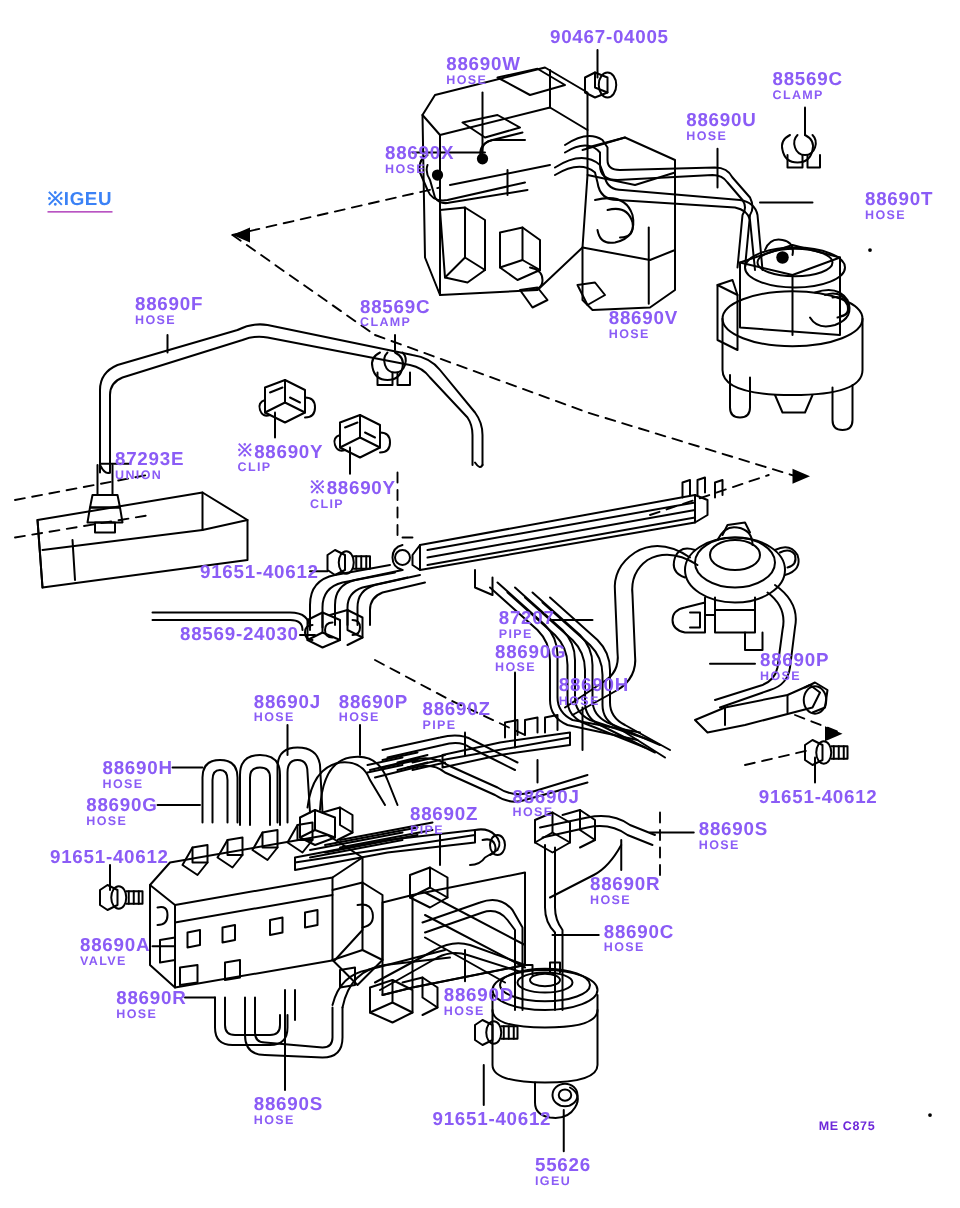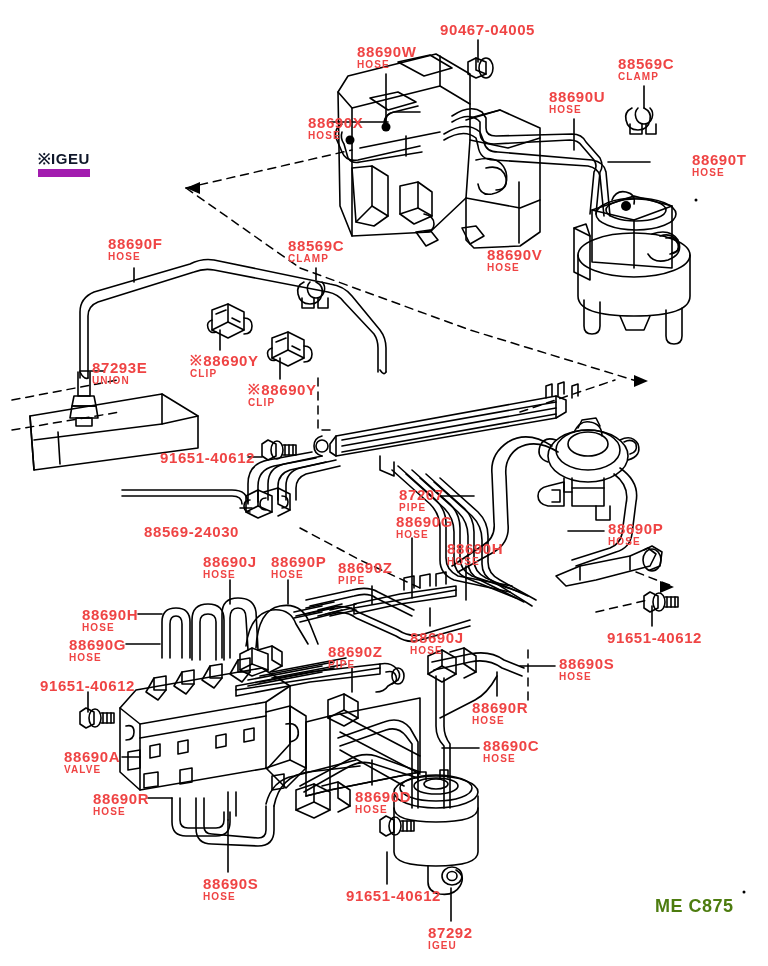--- a/index.html
+++ b/index.html
@@ -21,21 +21,21 @@
   }
   #artwork {
     position: absolute;
     left: 0; top: 0;
     width: 768px;
     height: 966px;
   }
   .lbl {
     position: absolute;
     white-space: nowrap;
-    color: #ef4444;
+    color: #8b5cf6;
     line-height: 1.0;
     user-select: none;
   }
   .lbl .pn {
     display: block;
     font-family: "Liberation Sans", sans-serif;
     font-weight: bold;
     font-size: 15px;
     letter-spacing: 0.6px;
   }
@@ -54,34 +54,34 @@
     vertical-align: 1px;
     margin-right: 1px;
   }
   #igeu {
     position: absolute;
     left: 38px;
     top: 148px;
     font-family: "Liberation Sans", sans-serif;
     font-weight: bold;
     font-size: 15px;
-    color: #0f172a;
-    border-bottom: 8px solid #a21caf;
+    color: #3b82f6;
+    border-bottom: 1px solid #a21caf;
     padding-bottom: 1px;
     letter-spacing: 0.5px;
   }
   #watermark {
     position: absolute;
     left: 655px;
     top: 896px;
     font-family: "Liberation Sans", sans-serif;
     font-weight: bold;
-    font-size: 18px;
+    font-size: 10px;
     letter-spacing: 0.5px;
-    color: #4d7c0f;
+    color: #6d28d9;
   }
 </style>
 </head>
 <body>
 
 <div id="sheet">
 
   <svg id="artwork" viewBox="0 0 768 966" xmlns="http://www.w3.org/2000/svg">
     <g fill="none" stroke="#000" stroke-width="1.6" stroke-linecap="round" stroke-linejoin="round">
 
@@ -588,21 +588,21 @@
         <span class="sub">HOSE</span>
       </div>
       <div class="lbl" style="left: 447px; top: 541px;">
         <span class="pn">88690H</span>
         <span class="sub">HOSE</span>
       </div>
       <div class="lbl" style="left: 608px; top: 521px;">
         <span class="pn">88690P</span>
         <span class="sub">HOSE</span>
       </div>
-      <div class="lbl nosub" style="left: 144px; top: 500px; margin-top: 24px;">
+      <div class="lbl nosub" style="left: 144px; top: 500px;">
         <span class="pn">88569-24030</span>
       </div>
       <div class="lbl" style="left: 203px; top: 554px;">
         <span class="pn">88690J</span>
         <span class="sub">HOSE</span>
       </div>
       <div class="lbl" style="left: 271px; top: 554px;">
         <span class="pn">88690P</span>
         <span class="sub">HOSE</span>
       </div>
@@ -657,20 +657,20 @@
         <span class="sub">HOSE</span>
       </div>
       <div class="lbl" style="left: 203px; top: 876px;">
         <span class="pn">88690S</span>
         <span class="sub">HOSE</span>
       </div>
       <div class="lbl nosub" style="left: 346px; top: 888px;">
         <span class="pn">91651-40612</span>
       </div>
       <div class="lbl" style="left: 428px; top: 925px;">
-        <span class="pn">87292</span>
+        <span class="pn">55626</span>
         <span class="sub">IGEU</span>
       </div>
     </div>
 
   <div id="watermark">ME C875</div>
 
 </div>
 
 </body></html>

